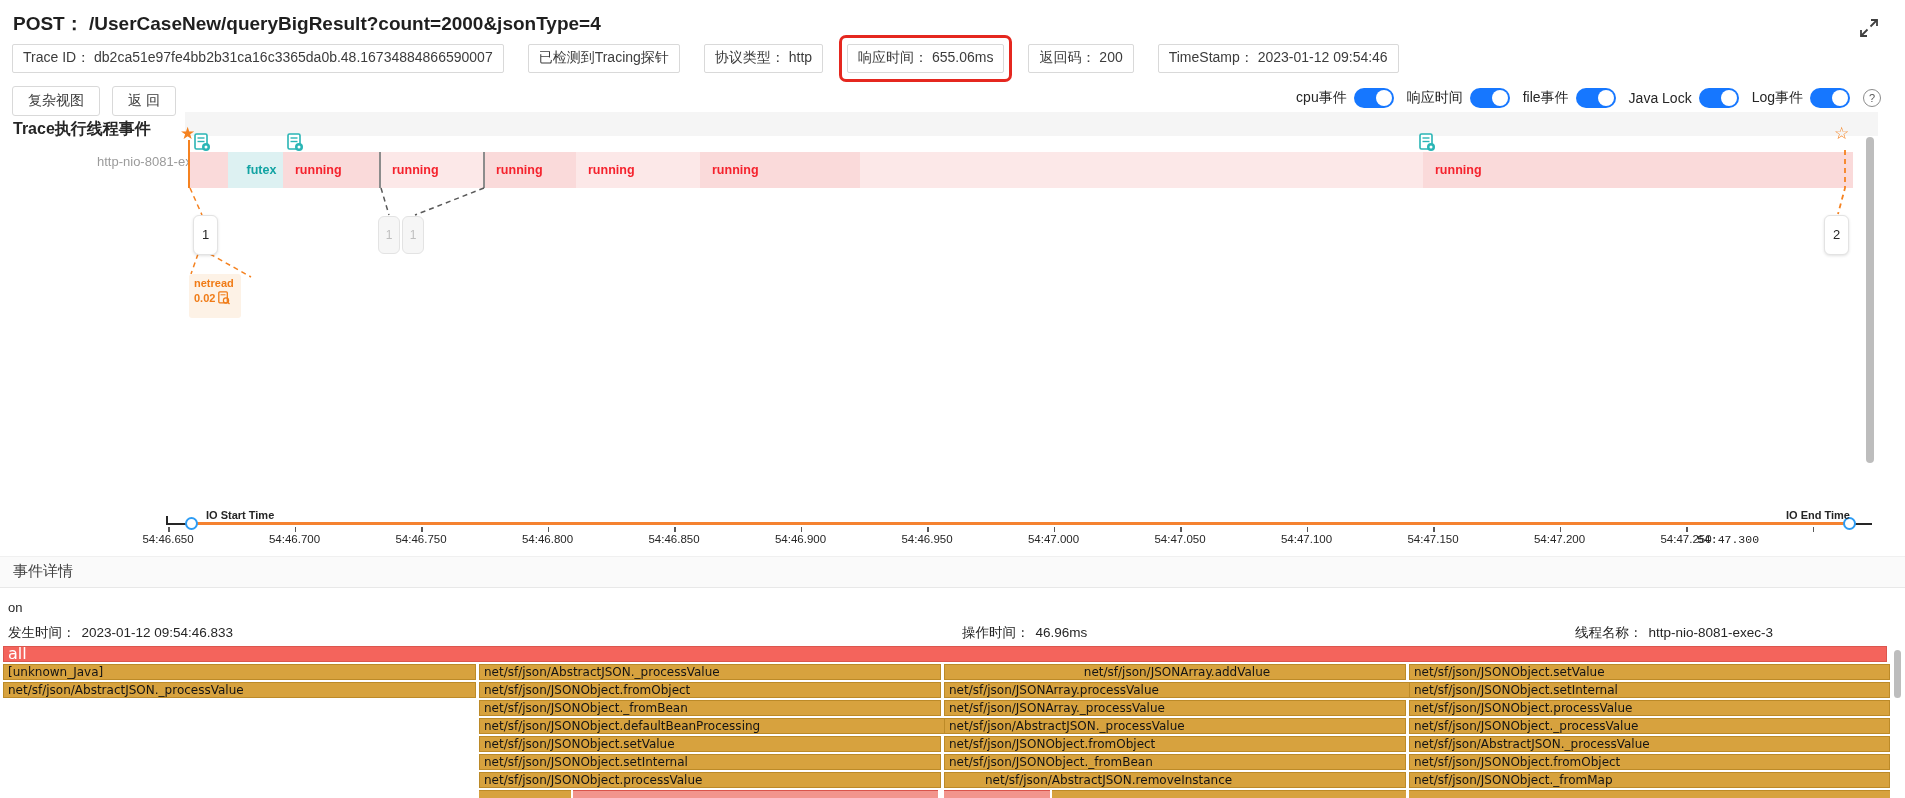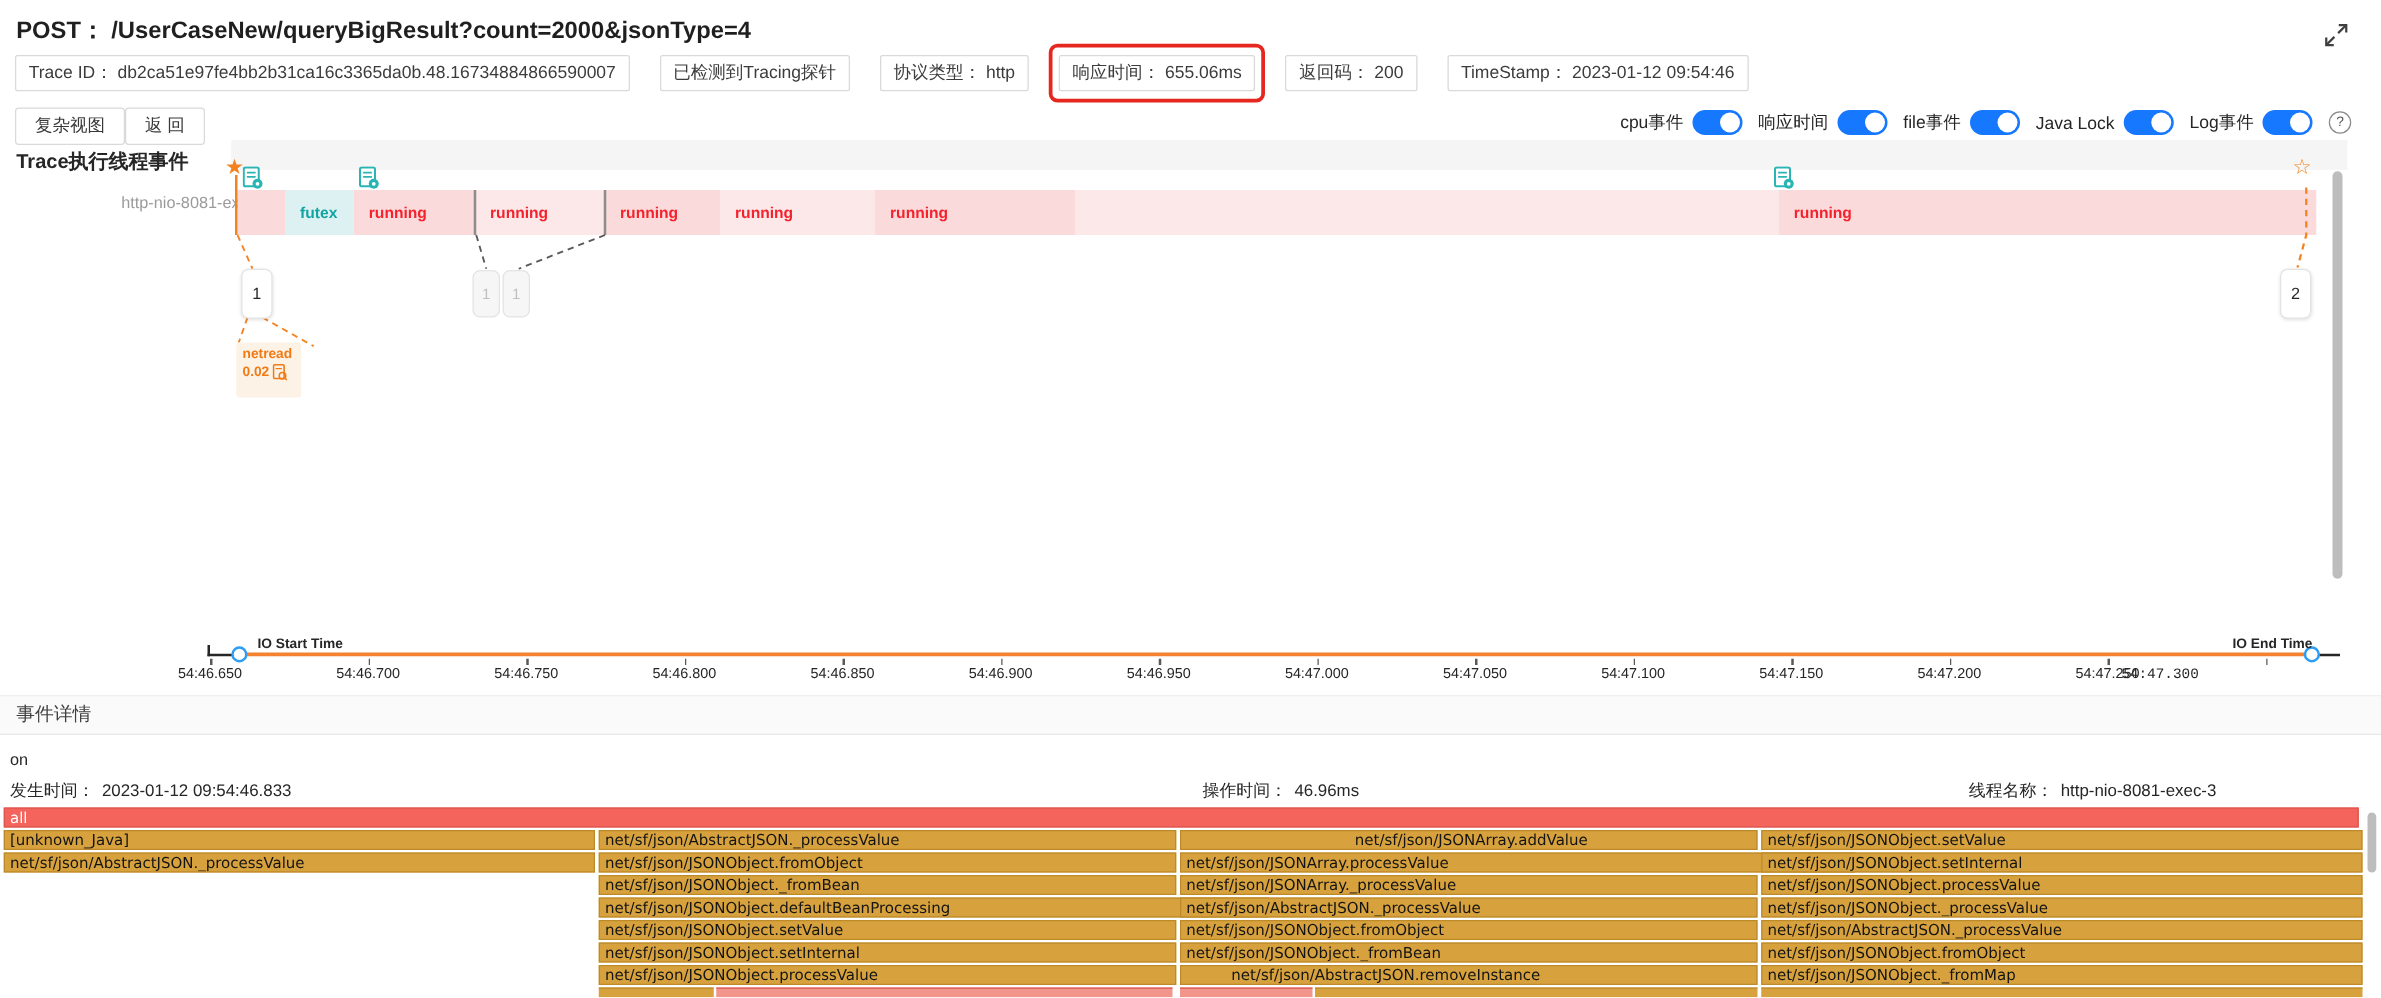--- a/index.html
+++ b/index.html
@@ -9,41 +9,41 @@
   
   .title{left:13px;top:11px;font-size:19px;font-weight:600;color:#1f1f1f;}
   .expand-btn{right:26px;top:18px;width:20px;height:20px;cursor:pointer;}
   .badge-row{left:12px;top:44px;display:flex;align-items:center;gap:24px;}
   .badge{height:27px;line-height:25px;padding:0 10px;border:1px solid #d9d9d9;border-radius:2px;
          font-size:14px;color:#3c3c3c;background:#fff;white-space:nowrap;}
   .badge-wrap{position:relative;}
   .red-box{position:absolute;left:-8px;right:-8px;top:-9px;bottom:-9px;border:3px solid #e5271f;
            border-radius:7px;pointer-events:none;}
   
-  .toolbar{left:12px;top:86px;display:flex;}
+  .toolbar{left:12px;top:86px;display:flex;gap:12px;}
   .btn{height:30px;padding:0 15px;border:1px solid #d9d9d9;border-radius:3px;background:#fff;
        font-size:14px;color:#383838;font-family:inherit;cursor:pointer;}
   .toggles{right:24px;top:86px;display:flex;align-items:center;gap:13px;height:24px;}
   .tg-item{display:flex;align-items:center;gap:7px;}
   .tg-label{font-size:14px;color:#262626;white-space:nowrap;}
   .switch{position:relative;width:40px;height:20px;border-radius:10px;background:#1677ff;cursor:pointer;}
   .switch .knob{position:absolute;top:2px;left:22px;width:16px;height:16px;border-radius:50%;background:#fff;}
   .help{width:16px;height:16px;border:1.5px solid #8c8c8c;border-radius:50%;color:#595959;
         font-size:11px;line-height:16px;text-align:center;cursor:pointer;}
   
   .tl-title{left:13px;top:119px;font-size:16px;font-weight:600;color:#262626;}
   .thread-label{left:97px;top:153px;width:122px;font-size:13px;line-height:17px;color:#9b9b9b;
                 word-break:break-all;}
   .gray-strip{left:185px;top:112px;width:1693px;height:24px;background:#f5f5f5;}
   .bar{left:190px;top:152px;width:1663px;height:36px;display:flex;}
   .seg{height:100%;display:flex;align-items:center;padding-left:12px;box-sizing:border-box;
        font-size:12.5px;font-weight:600;cursor:pointer;flex:none;overflow:hidden;}
   .shade-a{background:#fadada;color:#f5222d;}
   .shade-b{background:#fce8e8;color:#f5222d;}
-  .shade-futex{background:#ddf1f2;color:#12a3a3;}
+  .shade-futex{background:#ddf1f2;color:#12a3a3;justify-content:center;}
   .separator{position:absolute;top:0;width:2px;height:100%;background:#8c8c8c;}
   .start-line{left:188px;top:140px;width:2px;height:48px;background:#f58220;}
   .star{font-size:17px;color:#f58220;line-height:17px;}
   .doc-icon{width:17px;height:19px;}
   .marker{border-radius:6px;text-align:center;cursor:pointer;}
   .marker-white{width:23px;height:38px;background:#fff;border:1px solid #e3e3e3;
                 box-shadow:0 1px 3px rgba(0,0,0,.12);font-size:13px;color:#262626;line-height:38px;}
   .marker-gray{width:20px;height:36px;background:#f6f6f6;border:1px solid #e3e3e3;
                font-size:12px;color:#bfbfbf;line-height:36px;}
   .netread{left:189px;top:274px;width:52px;height:44px;background:#fdf2e6;border-radius:3px;
@@ -59,21 +59,21 @@
   .tick-label{top:533px;width:90px;text-align:center;font-size:11.5px;color:#262626;}
   
   .detail-head{left:0;top:556px;width:1905px;height:32px;background:#fafafa;
                border-top:1px solid #f0f0f0;border-bottom:1px solid #e8e8e8;box-sizing:border-box;}
   .detail-title{left:13px;top:562px;font-size:15px;color:#404040;}
   .event-name{left:8px;top:600px;font-size:13px;color:#262626;}
   .field{top:624px;font-size:13.5px;color:#262626;white-space:nowrap;}
   .field .lb{margin-right:6px;}
   
   .flame-all{left:3px;top:646px;width:1884px;height:16px;background:#f4645c;border:1px solid #db564e;
-             box-sizing:border-box;color:#fff;font-size:12px;line-height:14px;padding-left:4px;cursor:pointer;
+             box-sizing:border-box;color:#fff;font-size:16px;line-height:14px;padding-left:4px;cursor:pointer;
              font-family:"DejaVu Sans",sans-serif;}
   .flame-cell{height:16px;background:#d7a23e;border:1px solid #bc8a28;box-sizing:border-box;
               font-size:12px;line-height:14px;padding-left:4px;color:#141414;white-space:nowrap;
               overflow:hidden;cursor:pointer;font-family:"DejaVu Sans",sans-serif;}
   .flame-sliver{height:8px;box-sizing:border-box;cursor:pointer;}
 </style>
 </head>
 <body>
 
 <div class="page">

